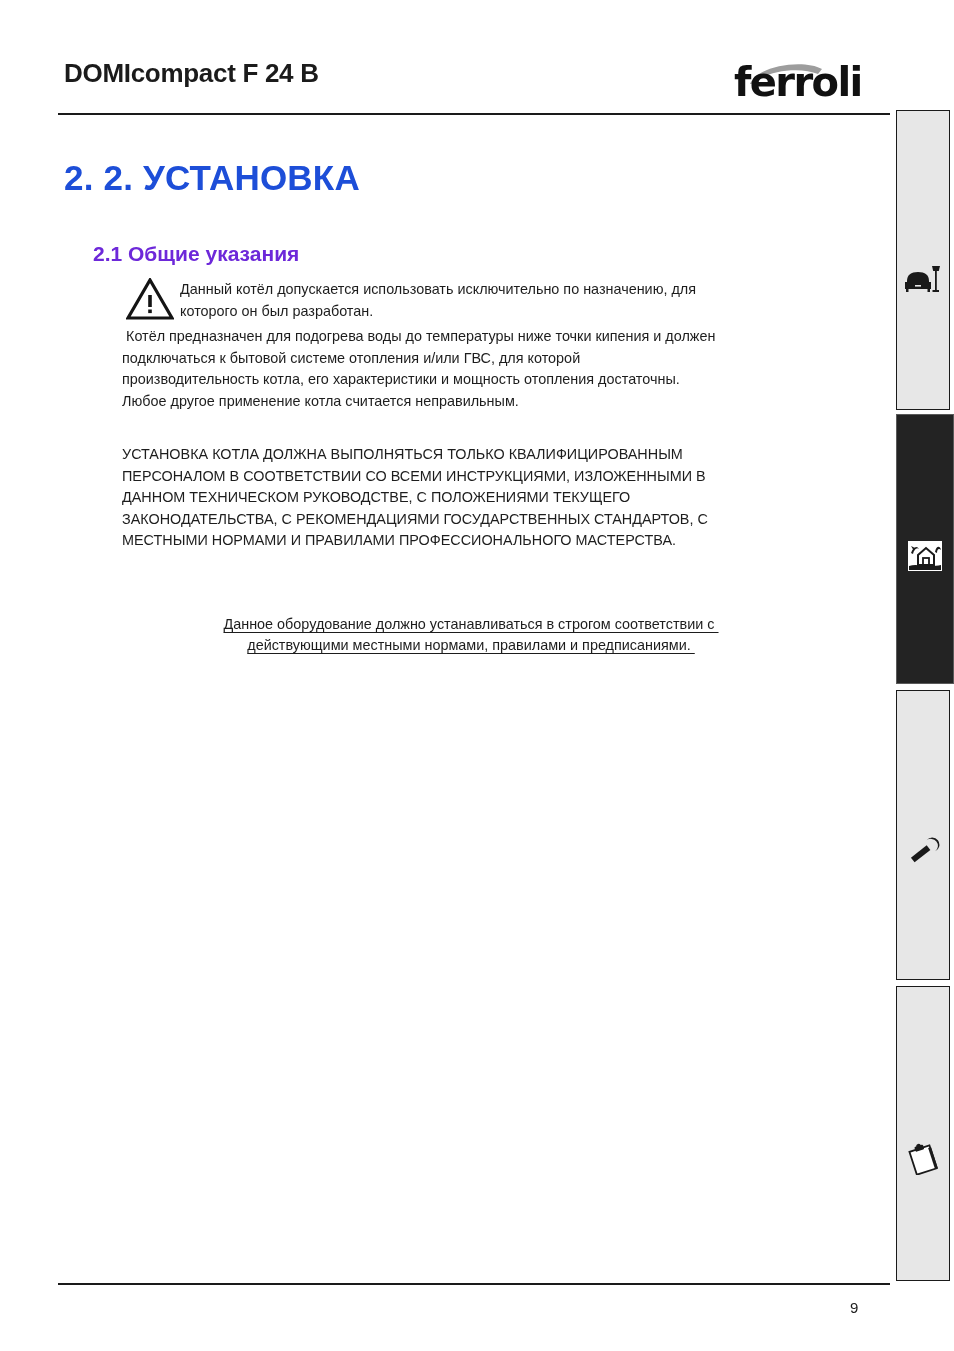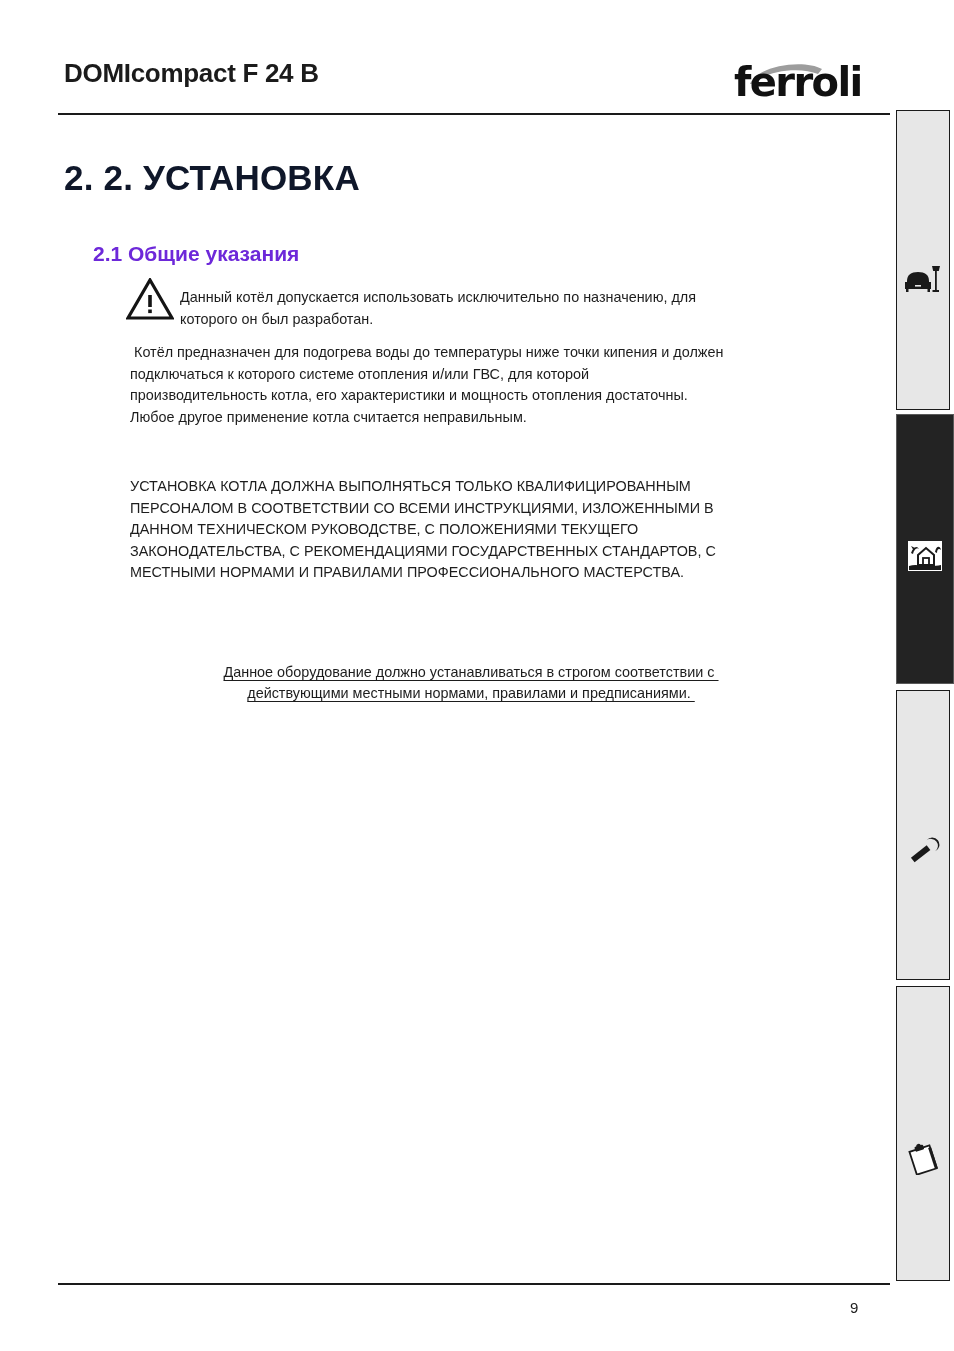--- a/index.html
+++ b/index.html
@@ -82,21 +82,21 @@
   }
 
   
   .h1 {
     position: absolute;
     left: 64px;
     top: 160px;
     font-size: 35px;
     font-weight: bold;
     letter-spacing: 0.2px;
-    color: #0f172a;
+    color: #1d4ed8;
     line-height: 1;
   }
   .h2 {
     position: absolute;
     left: 93px;
     top: 243px;
     font-size: 21px;
     font-weight: bold;
     color: #6d28d9;
     line-height: 1;
@@ -106,21 +106,21 @@
   .content {
     position: absolute;
     left: 118px;
     top: 275px;
     width: 706px;
   }
   .para {
     font-size: 14.4px;
     line-height: 21.5px;
     color: #1d1d1d;
-    margin: 12px;
+    margin: 4px;
     white-space: pre-wrap;
   }
   .para.indent-warn {
     margin-left: 62px;
     width: 644px;
   }
   .gap-md { height: 24px; }
   .gap-lg { height: 30px; }
 
   .para.underlined {
@@ -228,21 +228,21 @@
       <rect x="22.2" y="17" width="3.6" height="12" fill="#141414"></rect>
       <rect x="22.2" y="31.5" width="3.6" height="3.6" fill="#141414"></rect>
     </svg>
   </div>
 
   <div class="content">
     <p class="para indent-warn">Данный котёл допускается использовать исключительно по назначению, для
 которого он был разработан.</p>
 
     <p class="para"> Котёл предназначен для подогрева воды до температуры ниже точки кипения и должен
-подключаться к которого системе отопления и/или ГВС, для которой
+подключаться к бытовой системе отопления и/или ГВС, для которой
 производительность котла, его характеристики и мощность отопления достаточны.
 Любое другое применение котла считается неправильным.</p>
 
     <div class="gap-md"></div>
 
     <p class="para">УСТАНОВКА КОТЛА ДОЛЖНА ВЫПОЛНЯТЬСЯ ТОЛЬКО КВАЛИФИЦИРОВАННЫМ
 ПЕРСОНАЛОМ В СООТВЕТСТВИИ СО ВСЕМИ ИНСТРУКЦИЯМИ, ИЗЛОЖЕННЫМИ В
 ДАННОМ ТЕХНИЧЕСКОМ РУКОВОДСТВЕ, С ПОЛОЖЕНИЯМИ ТЕКУЩЕГО
 ЗАКОНОДАТЕЛЬСТВА, С РЕКОМЕНДАЦИЯМИ ГОСУДАРСТВЕННЫХ СТАНДАРТОВ, С
 МЕСТНЫМИ НОРМАМИ И ПРАВИЛАМИ ПРОФЕССИОНАЛЬНОГО МАСТЕРСТВА.</p>

